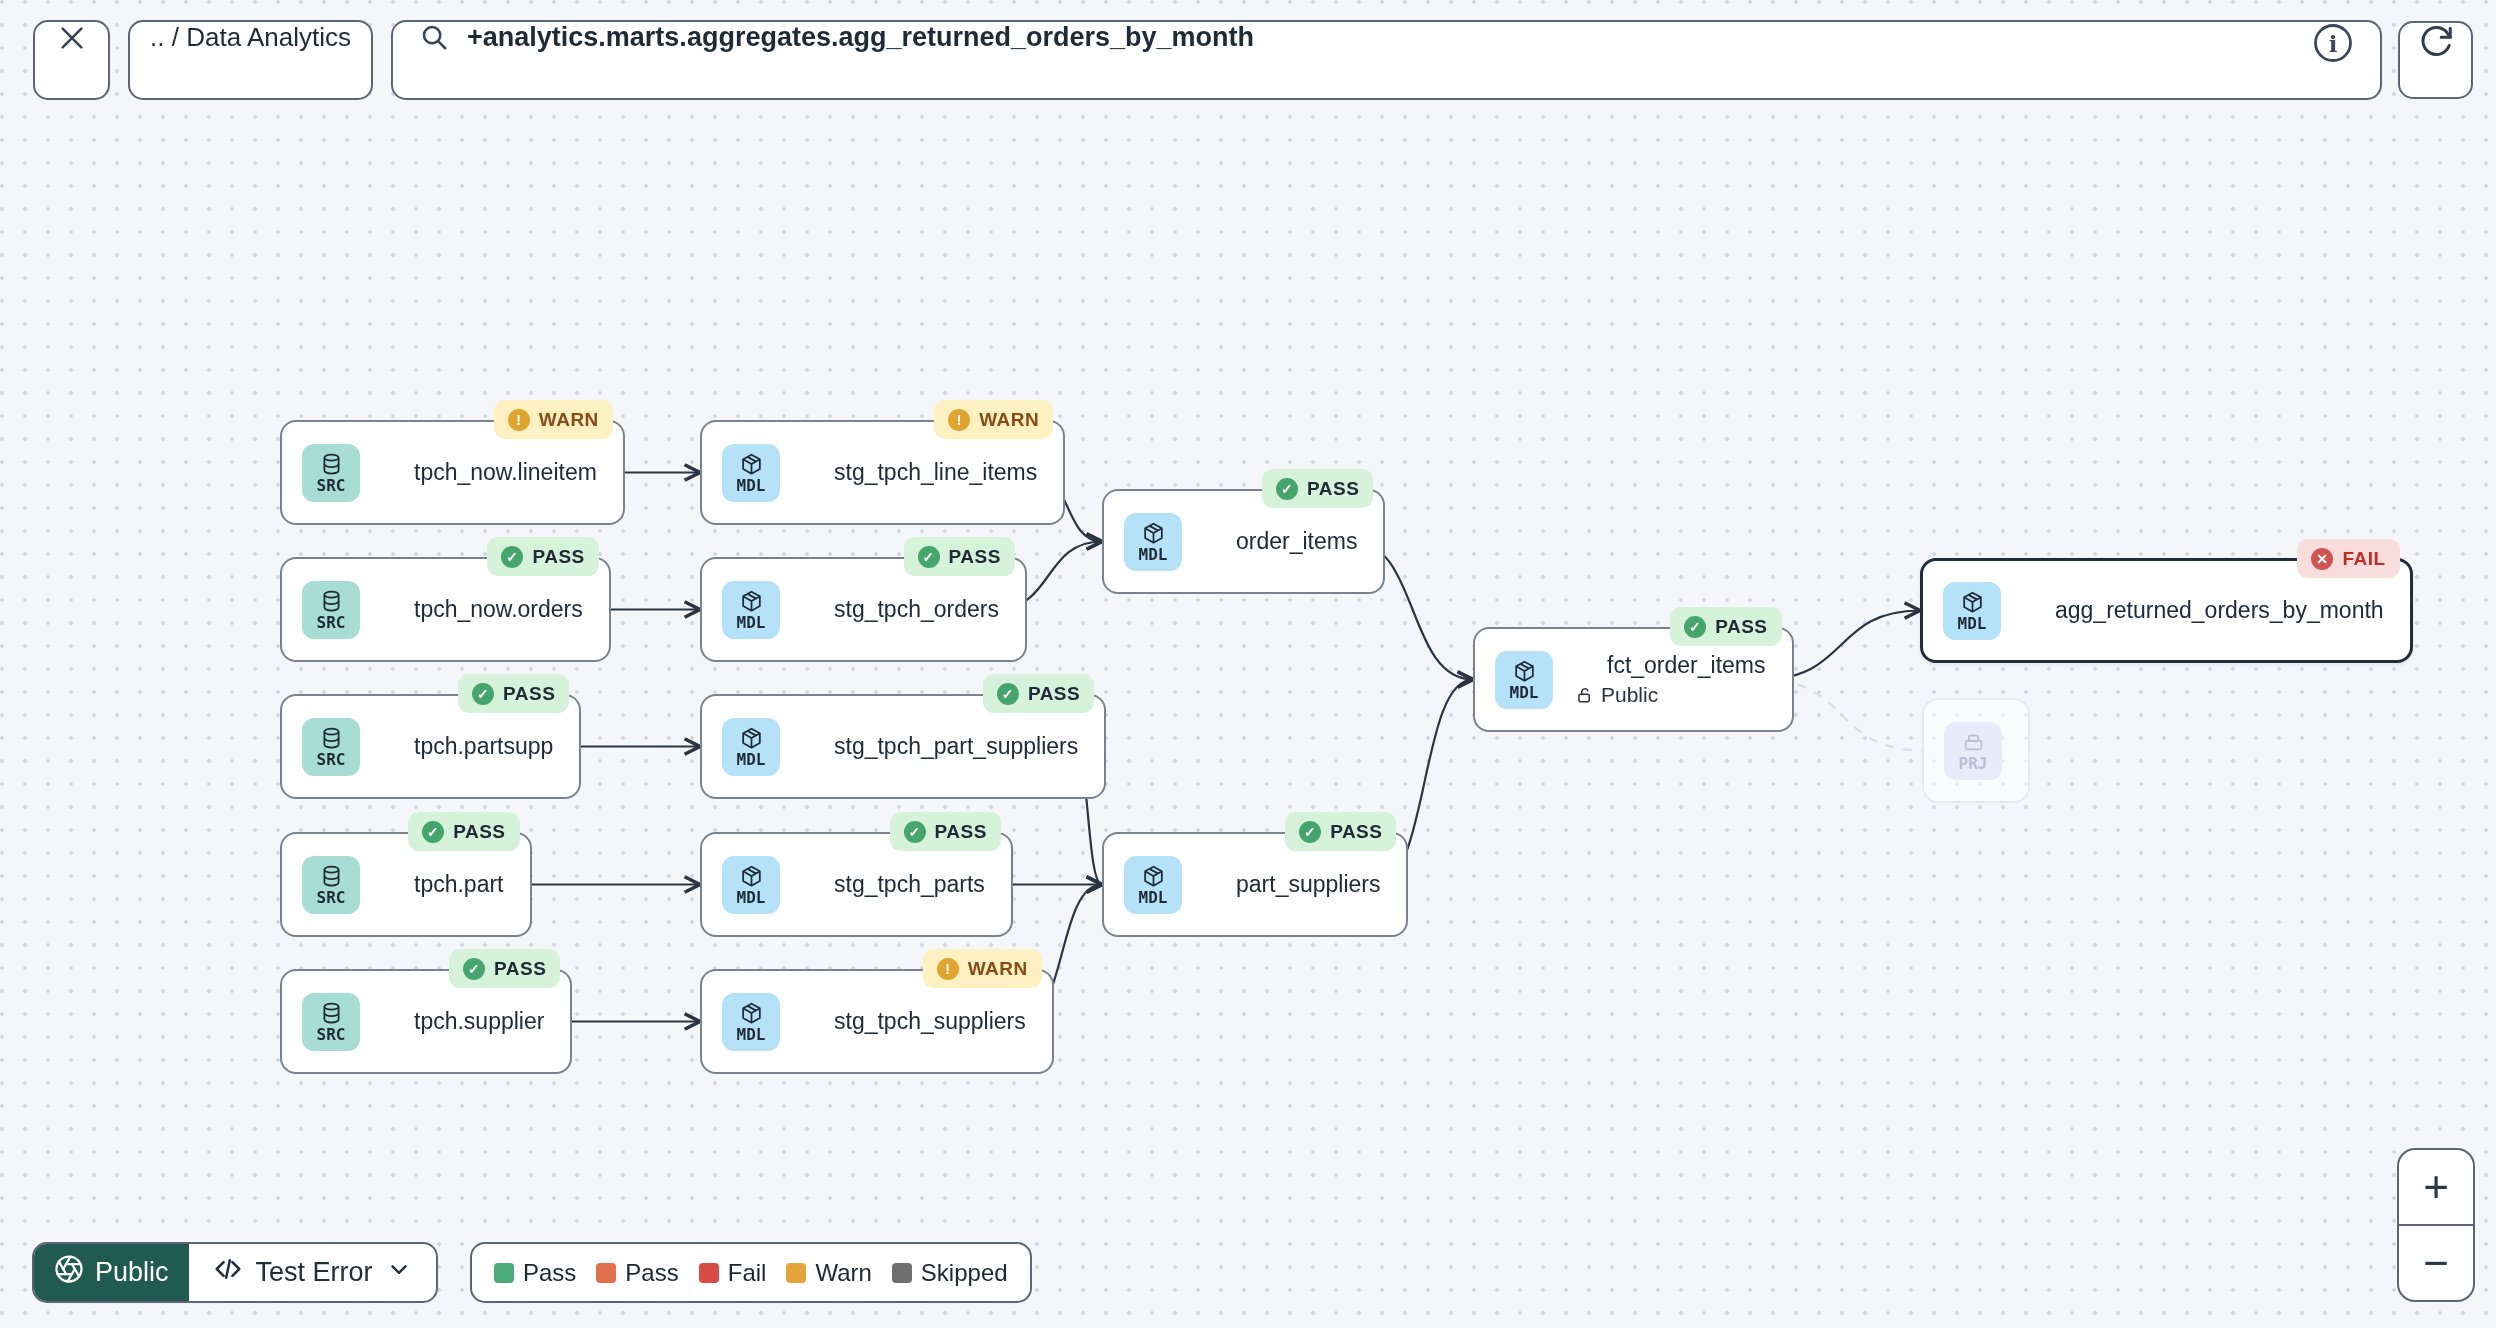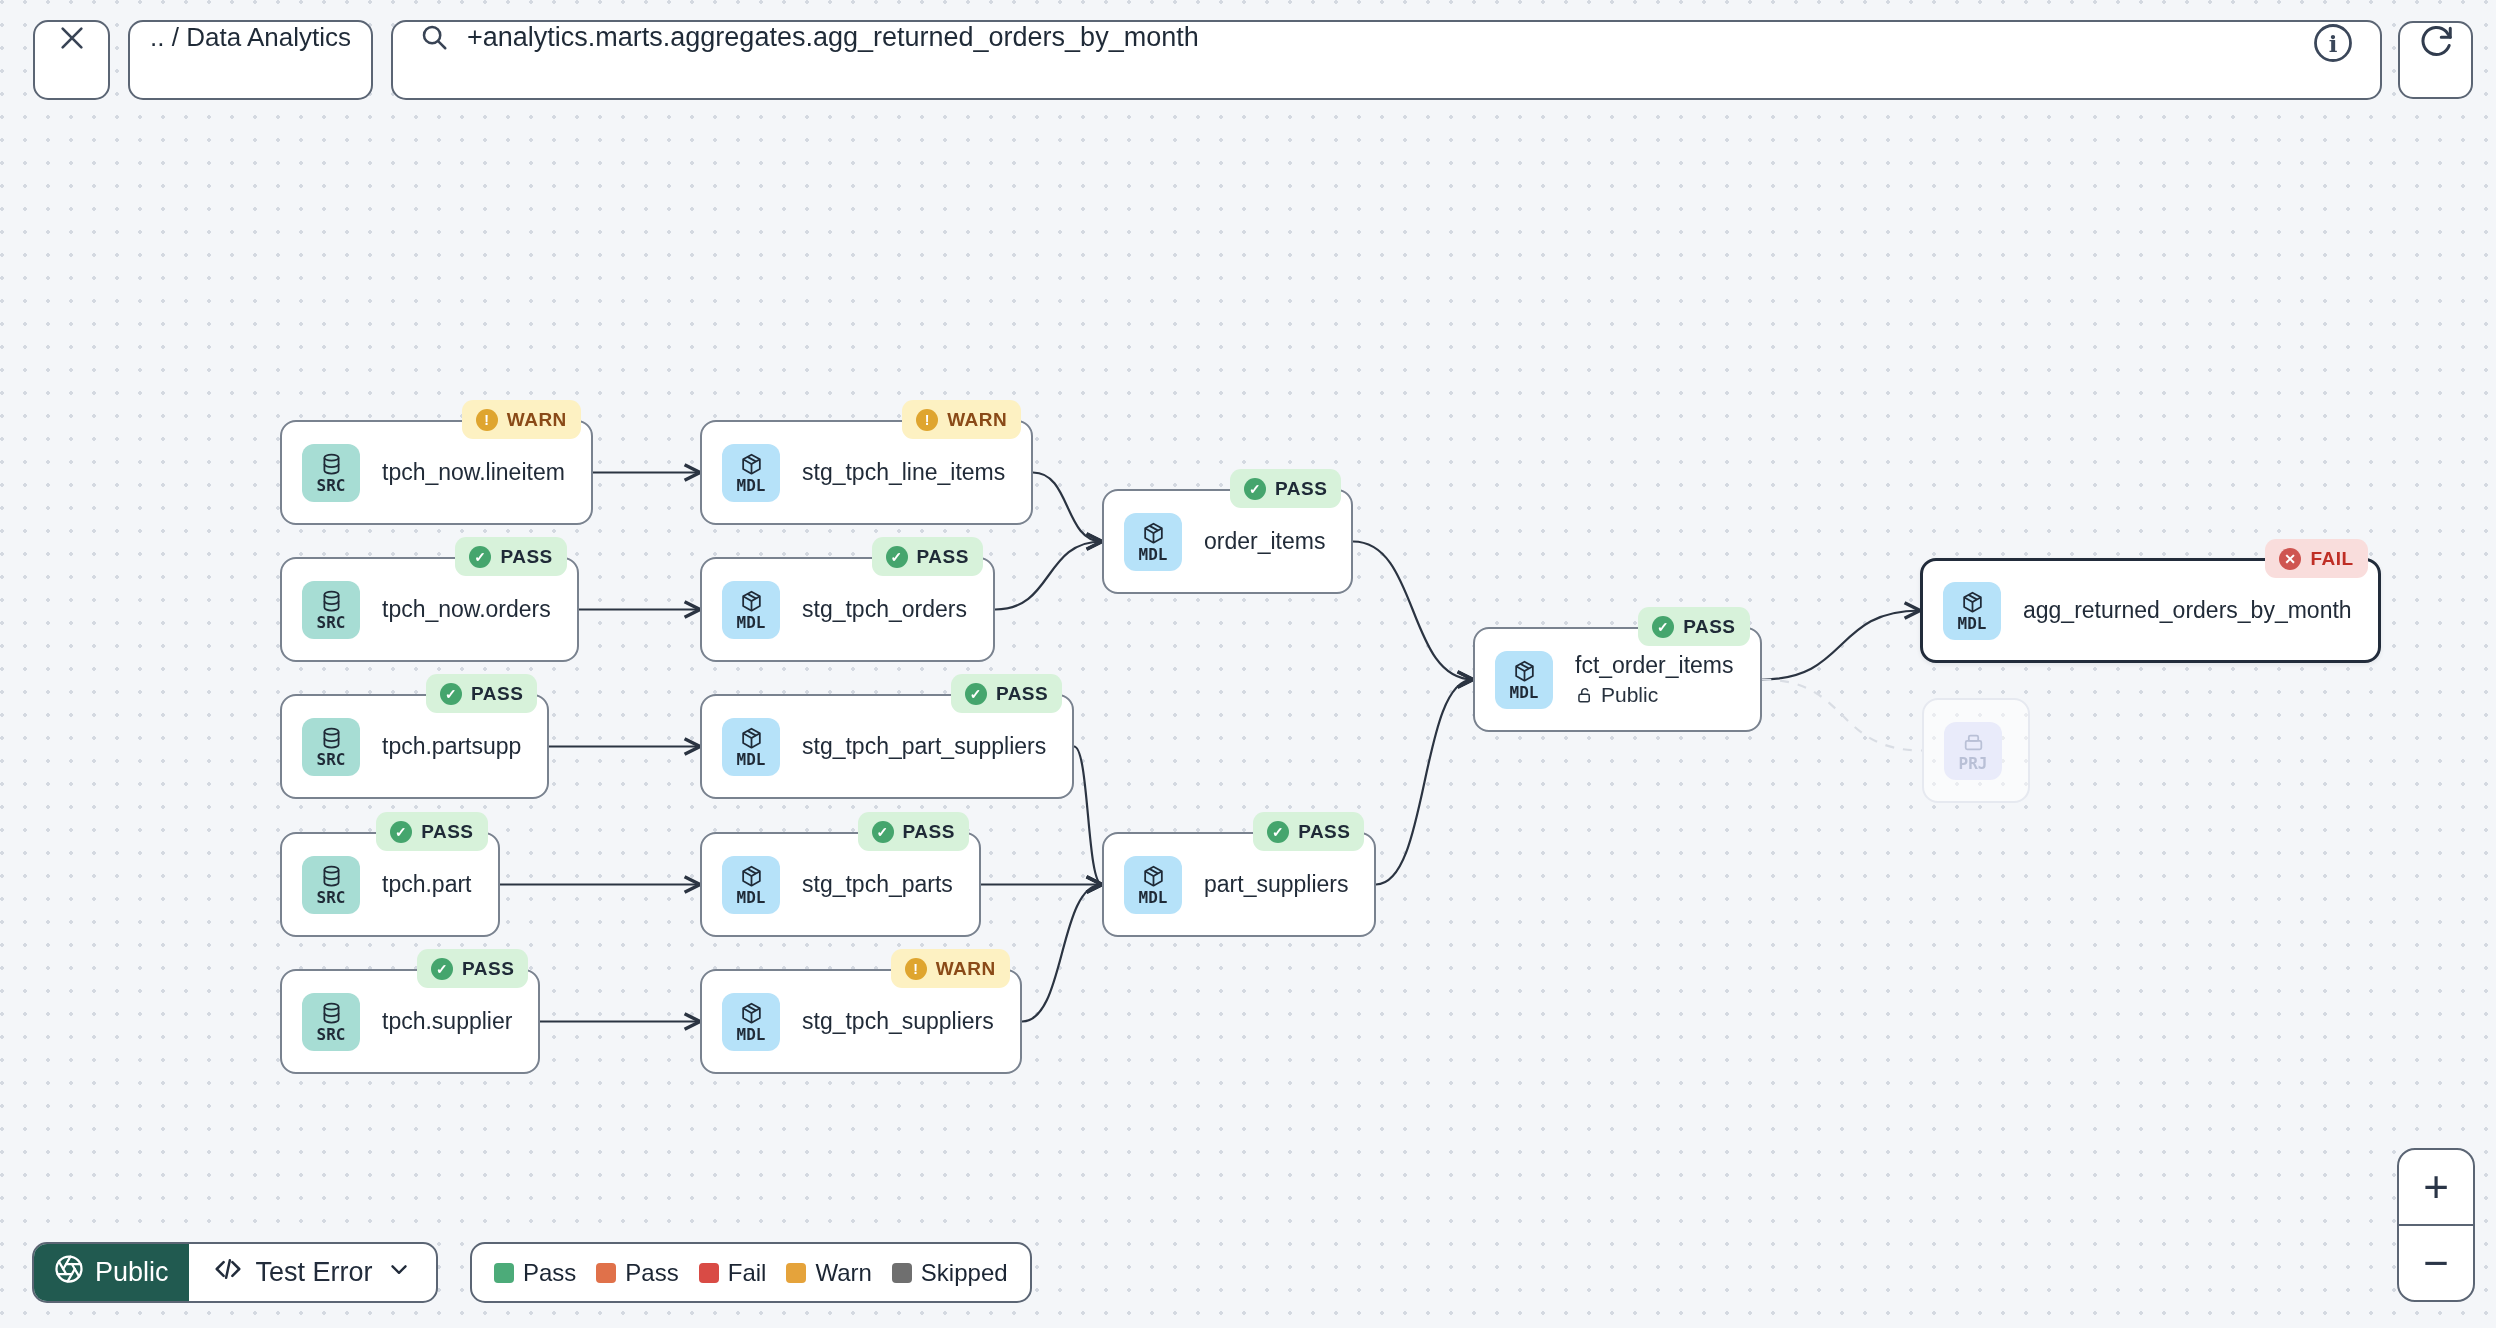--- a/index.html
+++ b/index.html
@@ -19,41 +19,41 @@
     padding:0 26px 0 20px; background:#fff; border:2px solid #79828f; border-radius:16px;
     white-space:nowrap; }
   .node.selected { border:3.5px solid #222c3b; box-shadow:0 2px 4px rgba(31,42,55,.08); }
   .node.faded { background:rgba(255,255,255,.5); border-color:#e6e9f0; color:#c5cad8; }
   .icon-box { width:58px; height:58px; border-radius:12px; display:flex; flex-direction:column;
     align-items:center; justify-content:center; color:#1f2a37; flex:none; }
   .faded .icon-box { color:#b9c0d6; }
   .icon-box svg { width:25px; height:25px; display:block; }
   .tlabel { font-family:"DejaVu Sans Mono", monospace; font-size:16px; font-weight:600; line-height:17px; }
   .labels { display:flex; flex-direction:column; justify-content:center; gap:4px; }
-  .label { font-size:23px; color:#212b38; }
+  .label { font-size:23px; color:#212b38;margin-left:32px; }
   .faded .label { color:#c5cad8; font-size:25px; }
   .label-top { font-size:21px; color:#c5cad8; }
   .sub { display:flex; align-items:center; gap:7px; font-size:21px; color:#28323f; }
   .sub svg { width:19px; height:19px; }
   .badge { position:absolute; top:-22px; right:10px; height:39px; padding:0 14px;
     border-radius:11px; display:flex; align-items:center; gap:9px;
     font-size:19px; font-weight:600; letter-spacing:.5px; }
   .bdot { width:22px; height:22px; border-radius:50%; color:#fff; display:flex;
     align-items:center; justify-content:center; font-size:14px; font-weight:700; }
 
   
   .tb { position:absolute; z-index:10; background:#fff; border:2.5px solid #5b6574;
     border-radius:15px; display:flex; align-items:flex-start; justify-content:center; }
   .tb svg { display:block; }
   #close-btn { left:33px; top:20px; width:77px; height:80px; cursor:pointer; }
   #breadcrumb { left:128px; top:20px; width:245px; height:80px; font-size:26px; cursor:pointer; }
   #searchbar { left:391px; top:20px; width:1991px; height:80px; justify-content:flex-start;
     padding:0 26px; gap:18px; }
   #searchbar input { border:none; outline:none; flex:1; font-size:27px; color:#1f2a37;
-    font-family:"Liberation Sans", sans-serif; background:transparent; }
+    font-family:"Liberation Sans", sans-serif; background:transparent;font-weight:bold; }
   #refresh-btn { left:2398px; top:21px; width:75px; height:78px; cursor:pointer; }
 
   
   .pill { position:absolute; z-index:10; top:1242px; height:61px; background:#fff;
     border:2.5px solid #5b6574; border-radius:15px; display:flex; align-items:center; }
   #lenses-pill { left:32px; overflow:hidden; }
   .lens-green { height:100%; background:#215a50; color:#fff; display:flex; align-items:center;
     gap:11px; padding:0 20px; font-size:27px; cursor:pointer; }
   .lens-white { display:flex; align-items:center; gap:13px; padding:0 24px; font-size:27px;
     cursor:pointer; color:#222c3b; }

